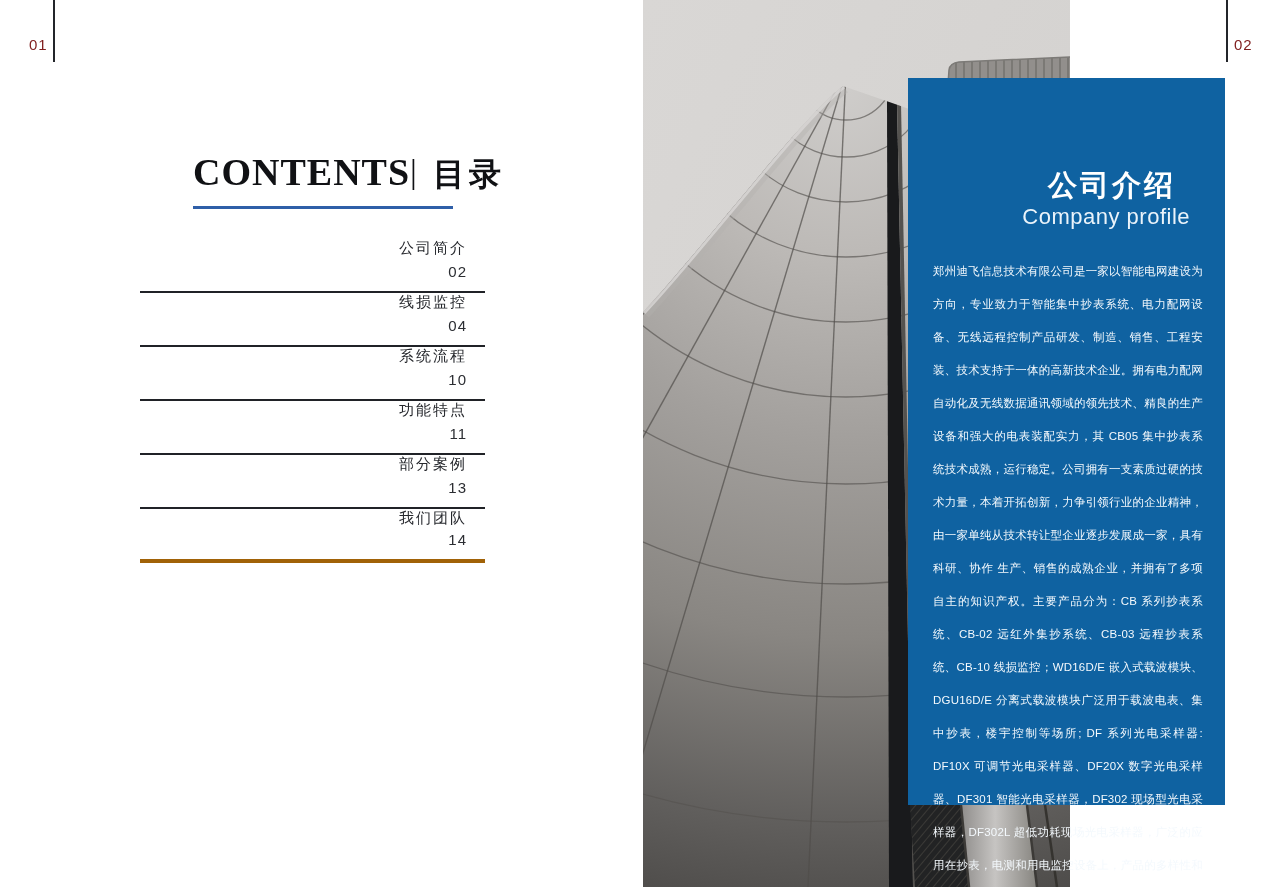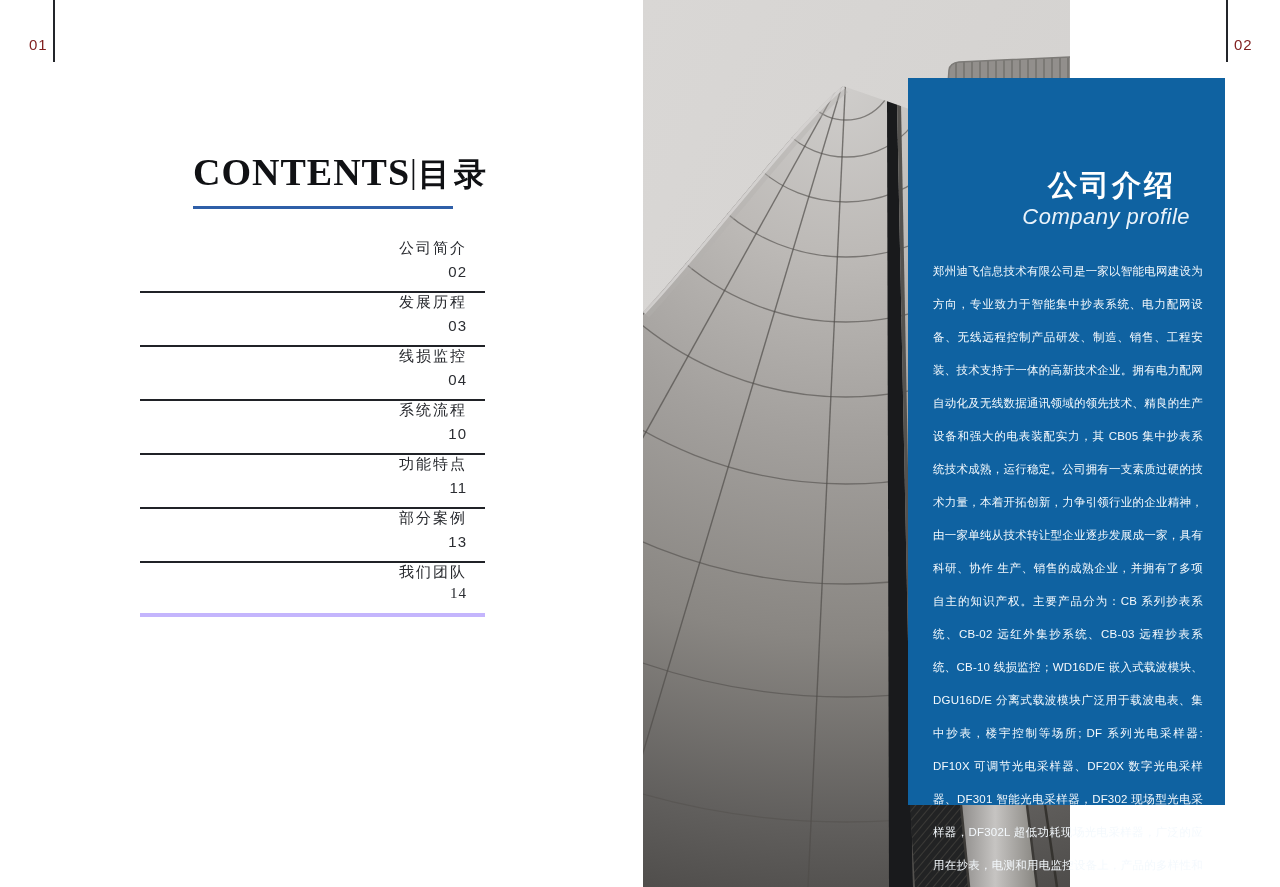--- a/index.html
+++ b/index.html
@@ -27,56 +27,56 @@
   .corner-num.right{left:1234px;}
 
   
   .contents-title{
     position:absolute;left:193px;top:150px;
     font-family:"Liberation Serif","DejaVu Serif",serif;
     font-weight:bold;color:#101114;
     font-size:38px;letter-spacing:1px;line-height:44px;
     white-space:nowrap;
   }
-  .contents-title .cn{font-family:"DejaVu Sans","Liberation Sans",sans-serif;font-size:32px;letter-spacing:4px;}
+  .contents-title .cn{font-family:"DejaVu Sans","Liberation Sans",sans-serif;font-size:32px;letter-spacing:4px;margin-left:15px;}
   .contents-title .bar{font-weight:400;font-size:34px;position:relative;top:-2px;}
   .title-underline{
     position:absolute;left:193px;top:206px;width:260px;height:3px;
     background:var(--underline-blue);
   }
 
   
   .toc{position:absolute;left:140px;top:239px;width:345px;}
   .toc-row{
     height:54px;
     display:flex;align-items:flex-end;justify-content:space-between;
     padding:0 18px 11px 38px;
     border-bottom:2px solid var(--line-dark);
     font-size:15px;color:var(--text-dark);flex-direction:column;
   }
-  .toc-row:last-child{border-bottom:4px solid #c4b5fd;font-family:Liberation Serif, serif;}
+  .toc-row:last-child{border-bottom:4px solid #a16207;}
   .toc-label{letter-spacing:2px;}
   .toc-num{letter-spacing:1px;color:#2b2d32;}
 
   
   .photo{position:absolute;left:643px;top:0;width:427px;height:887px;}
   .photo svg{display:block;}
 
   
   .panel{
     position:absolute;left:908px;top:78px;width:317px;height:727px;
     background:var(--panel-blue);color:#ffffff;
   }
   .panel-title{
     position:absolute;top:88px;right:49px;
     font-size:29px;font-weight:bold;letter-spacing:3px;white-space:nowrap;
   }
   .panel-sub{
     position:absolute;top:126px;right:35px;
-    font-size:22px;font-weight:400;color:#eaf3fa;letter-spacing:0.5px;white-space:nowrap;font-style:italic;
+    font-size:22px;font-weight:400;color:#eaf3fa;letter-spacing:0.5px;white-space:nowrap;
   }
   .panel-body{
     position:absolute;top:177px;left:25px;width:270px;
     font-size:11.5px;line-height:33px;letter-spacing:0.2px;
     text-align:justify;color:#f4f9fd;
   }
 </style>
 </head>
 <body>
 
@@ -89,24 +89,20 @@
 <h1 class="contents-title"><span class="en">CONTENTS</span><span class="bar">|</span><span class="cn">目录</span></h1>
 <div class="title-underline"></div>
 
 <div class="toc">
 
     <div class="toc-row">
       <span class="toc-label">公司简介</span>
       <span class="toc-num">02</span>
     </div>
 
-    <div class="toc-row">
-      <span class="toc-label">发展历程</span>
-      <span class="toc-num">03</span>
-    </div>
 
     <div class="toc-row">
       <span class="toc-label">线损监控</span>
       <span class="toc-num">04</span>
     </div>
 
 
 
     <div class="toc-row">
       <span class="toc-label">系统流程</span>

